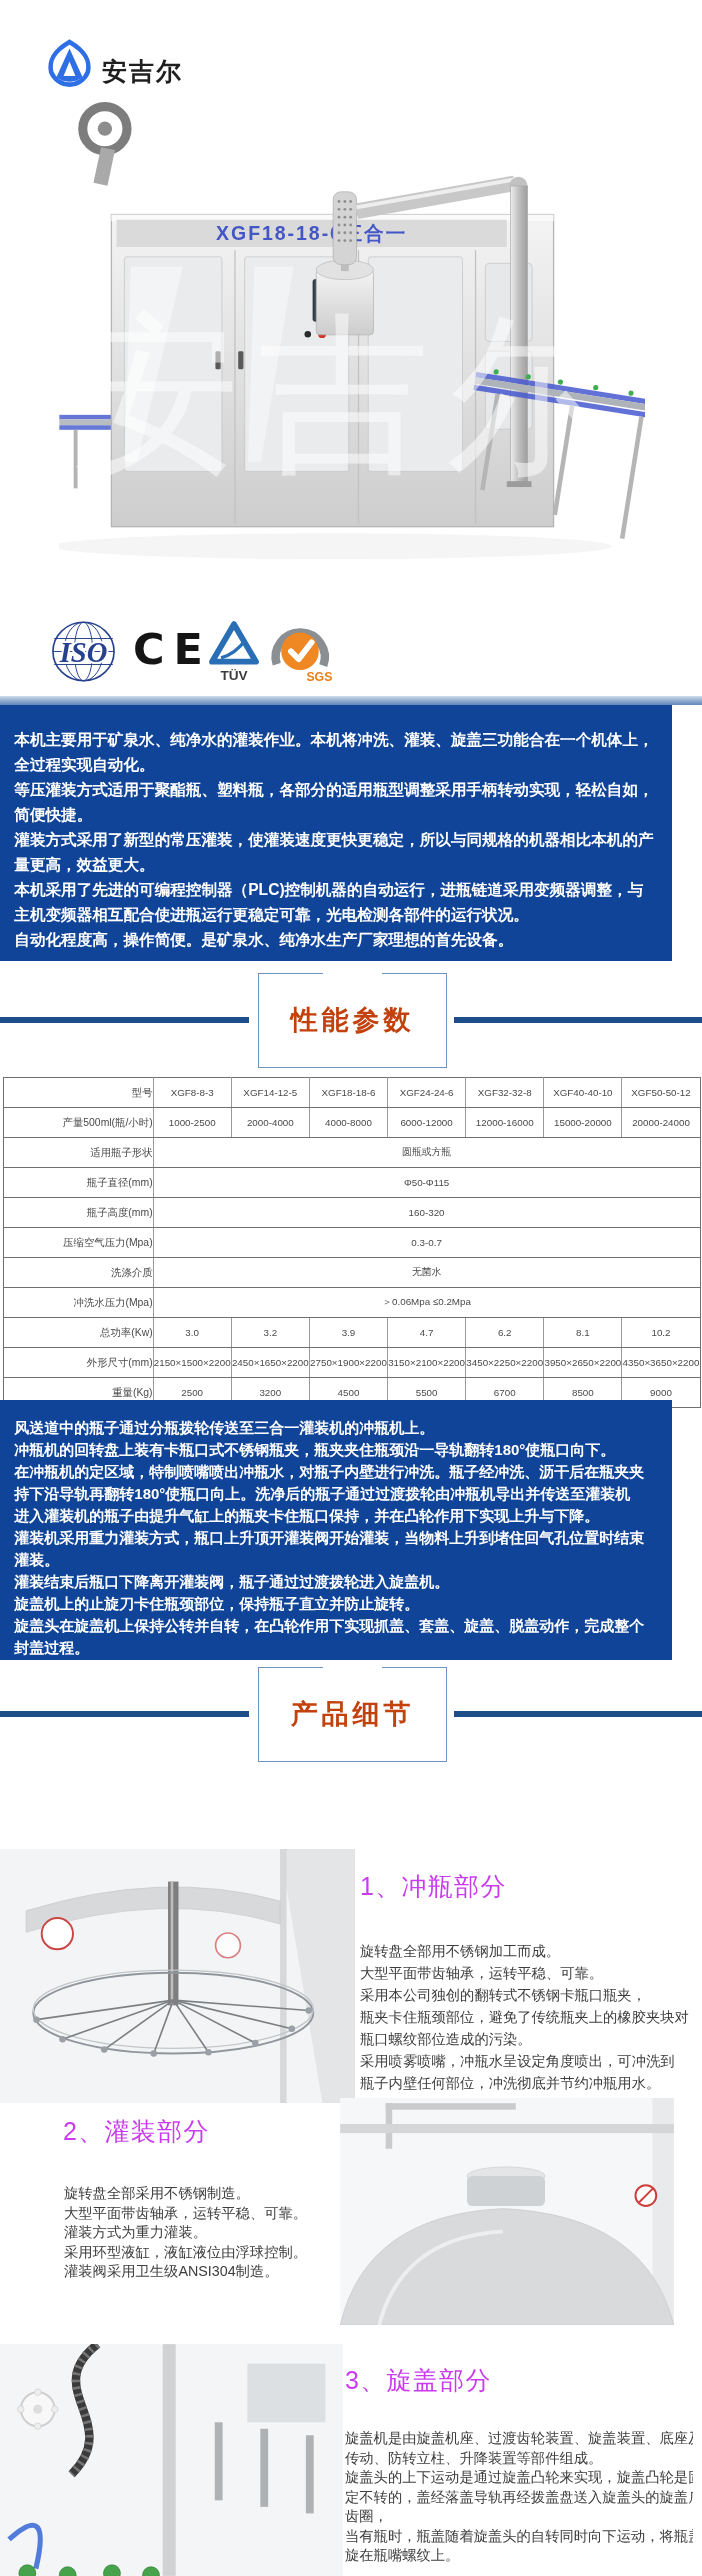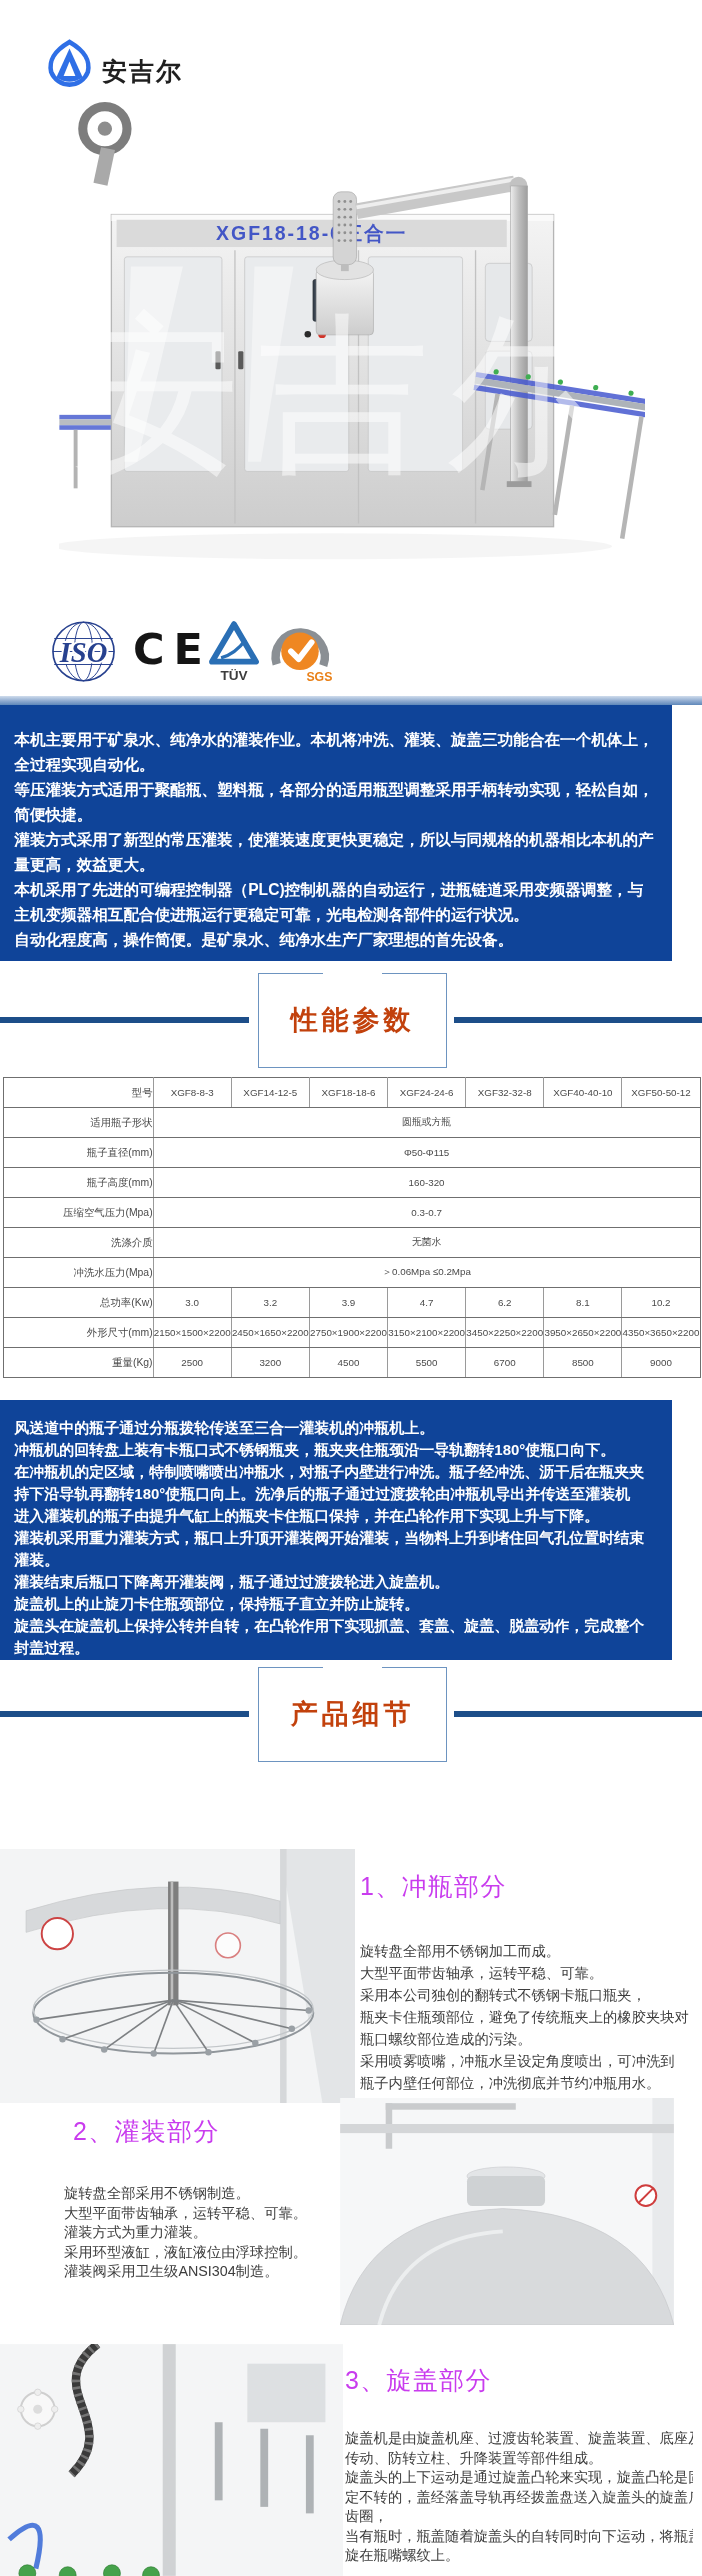--- a/index.html
+++ b/index.html
@@ -50,21 +50,21 @@
   .spec-table tr td:last-child{border-right:1.3px solid #6f6f6f;}
   .spec-table .lbl{text-align:right;padding-left:7.8px;}
   .spec-table .val{text-align:center;font-size:9.8px;}
 
   
   .d-img{position:absolute;}
   .d-title{position:absolute;font-size:25px;color:#c93cee;letter-spacing:1.3px;white-space:nowrap;}
   .d-text{position:absolute;color:#3d3d3d;white-space:pre;font-size:14.3px;}
   .t1{left:360px;top:1870px;}
   .x1{left:360px;top:1940px;line-height:22px;width:343px;overflow:hidden;}
-  .t2{left:73px;top:2115px;text-align:right;}
+  .t2{left:63px;top:2115px;text-align:right;}
   .x2{left:64px;top:2184px;line-height:19.5px;width:280px;overflow:hidden;}
   .t3{left:345px;top:2364px;}
   .x3{left:345px;top:2429px;line-height:19.5px;width:348px;overflow:hidden;}
 </style>
 </head>
 <body>
 
 <div class="page">
 
   <div>
@@ -246,20 +246,30 @@
           <td class="lbl">型号</td>
           <td class="val">XGF8-8-3</td>
           <td class="val">XGF14-12-5</td>
           <td class="val">XGF18-18-6</td>
           <td class="val">XGF24-24-6</td>
           <td class="val">XGF32-32-8</td>
           <td class="val">XGF40-40-10</td>
           <td class="val">XGF50-50-12</td>
         </tr>
         <tr>
+          <td class="lbl">产量500ml(瓶/小时)</td>
+          <td class="val">1000-2500</td>
+          <td class="val">2000-4000</td>
+          <td class="val">4000-8000</td>
+          <td class="val">6000-12000</td>
+          <td class="val">12000-16000</td>
+          <td class="val">15000-20000</td>
+          <td class="val">20000-24000</td>
+        </tr>
+        <tr>
           <td class="lbl">适用瓶子形状</td>
           <td class="val" colspan="7">圆瓶或方瓶</td>
         </tr>
         <tr>
           <td class="lbl">瓶子直径(mm)</td>
           <td class="val" colspan="7">Φ50-Φ115</td>
         </tr>
         <tr>
           <td class="lbl">瓶子高度(mm)</td>
           <td class="val" colspan="7">160-320</td>

